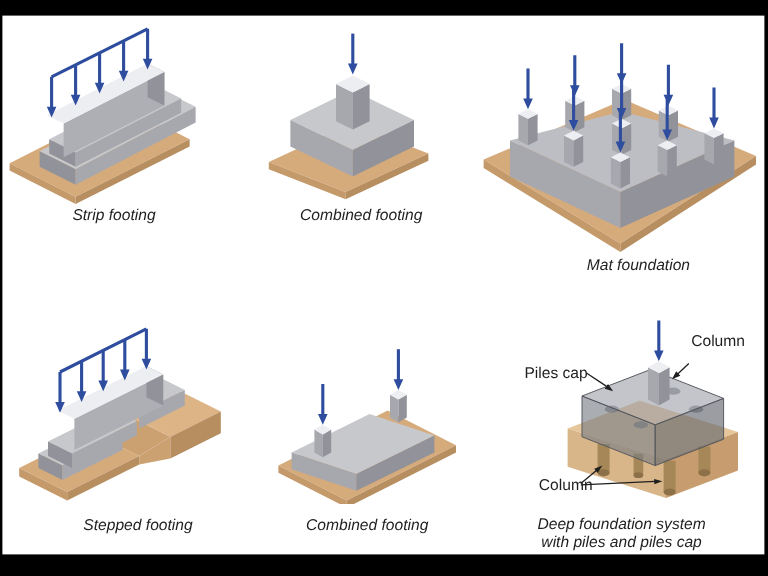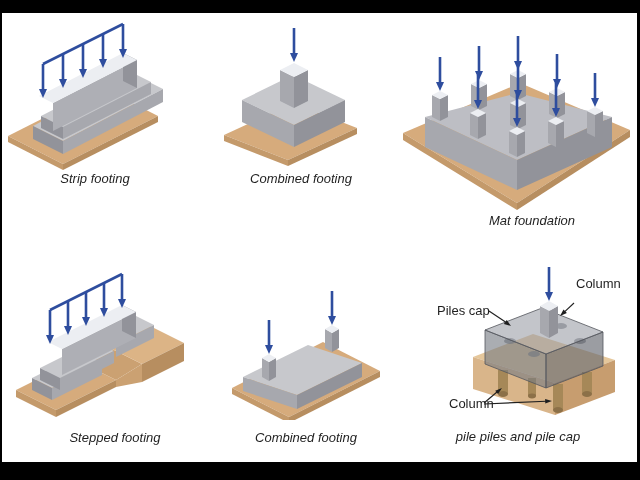--- a/index.html
+++ b/index.html
@@ -239,21 +239,22 @@
       <polygon class="lead-f" points="124,139 117.3,141.5 117.1,137.1"></polygon>
     </g>
   </svg>
 
   <div class="caption" style="left:25px;top:171px;width:140px">Strip footing</div>
   <div class="caption" style="left:231px;top:171px;width:140px">Combined footing</div>
   <div class="caption" style="left:462px;top:213px;width:140px">Mat foundation</div>
   <div class="caption" style="left:45px;top:430px;width:140px">Stepped footing</div>
   <div class="caption" style="left:236px;top:430px;width:140px">Combined footing</div>
   <div class="caption" style="left:428px;top:429px;width:180px">
-    <div>pile piles and pile cap</div>
+    <div>Deep foundation system</div>
+    <div>with piles and piles cap</div>
   </div>
 
   <div class="ann" style="left:437px;top:303px">Piles cap</div>
   <div class="ann" style="left:576px;top:276px">Column</div>
   <div class="ann" style="left:449px;top:396px">Column</div>
 
   <div class="bar" style="left:0;top:0;width:640px;height:13px"></div>
   <div class="bar" style="left:0;top:462px;width:640px;height:18px"></div>
   <div class="bar" style="left:0;top:0;width:2px;height:480px"></div>
   <div class="bar" style="left:637px;top:0;width:3px;height:480px"></div>

